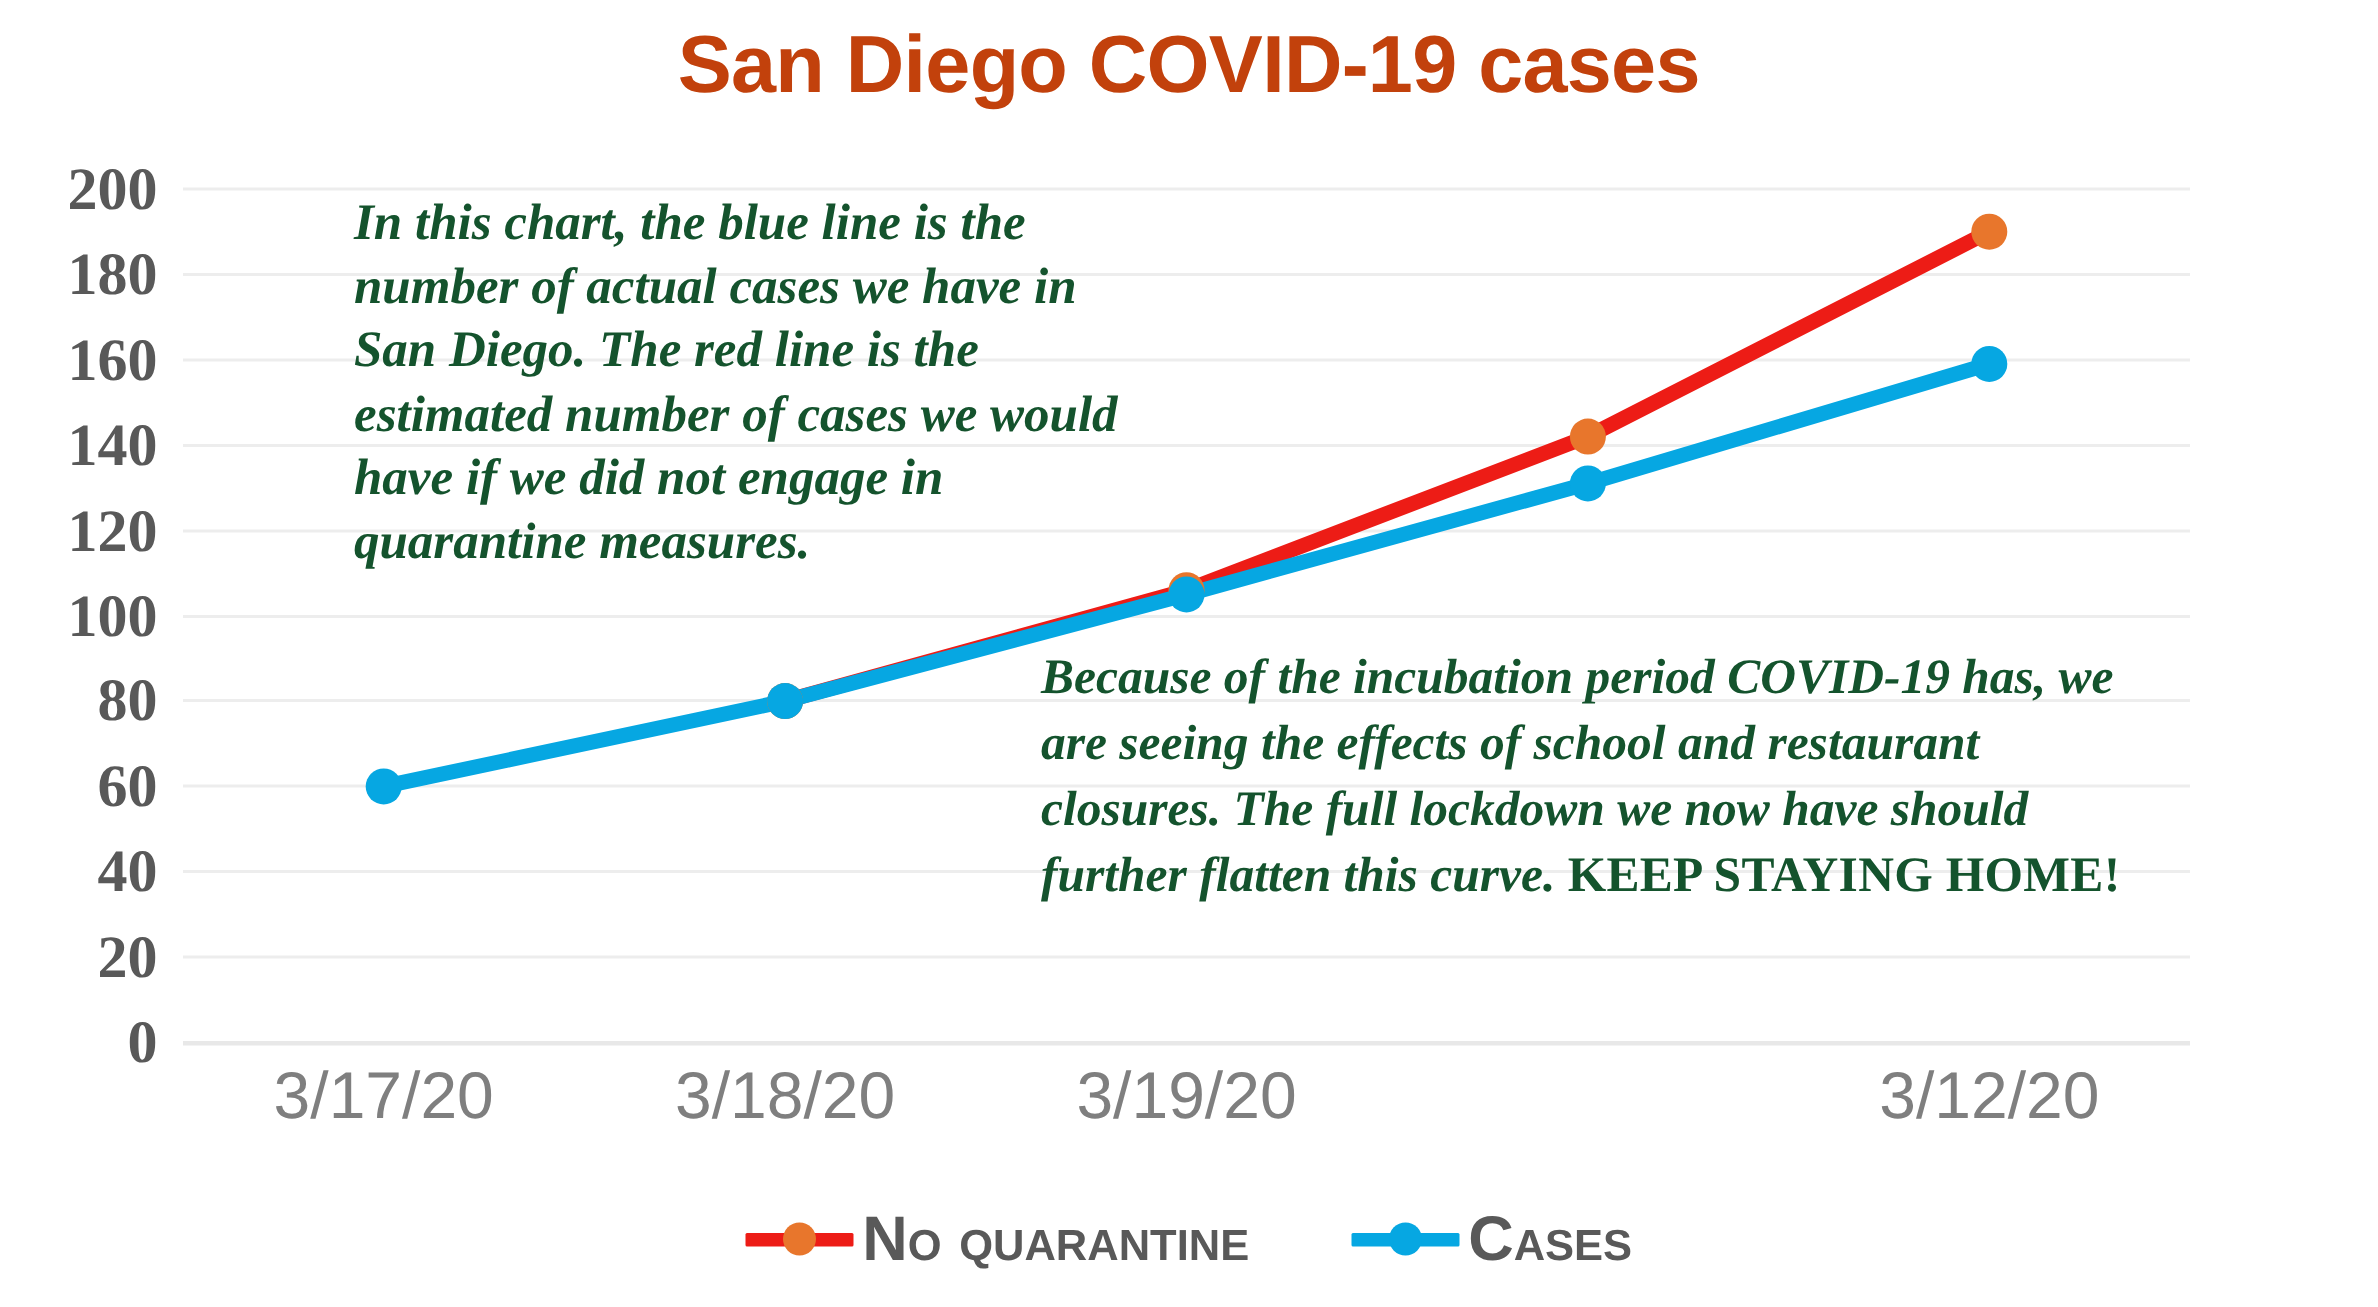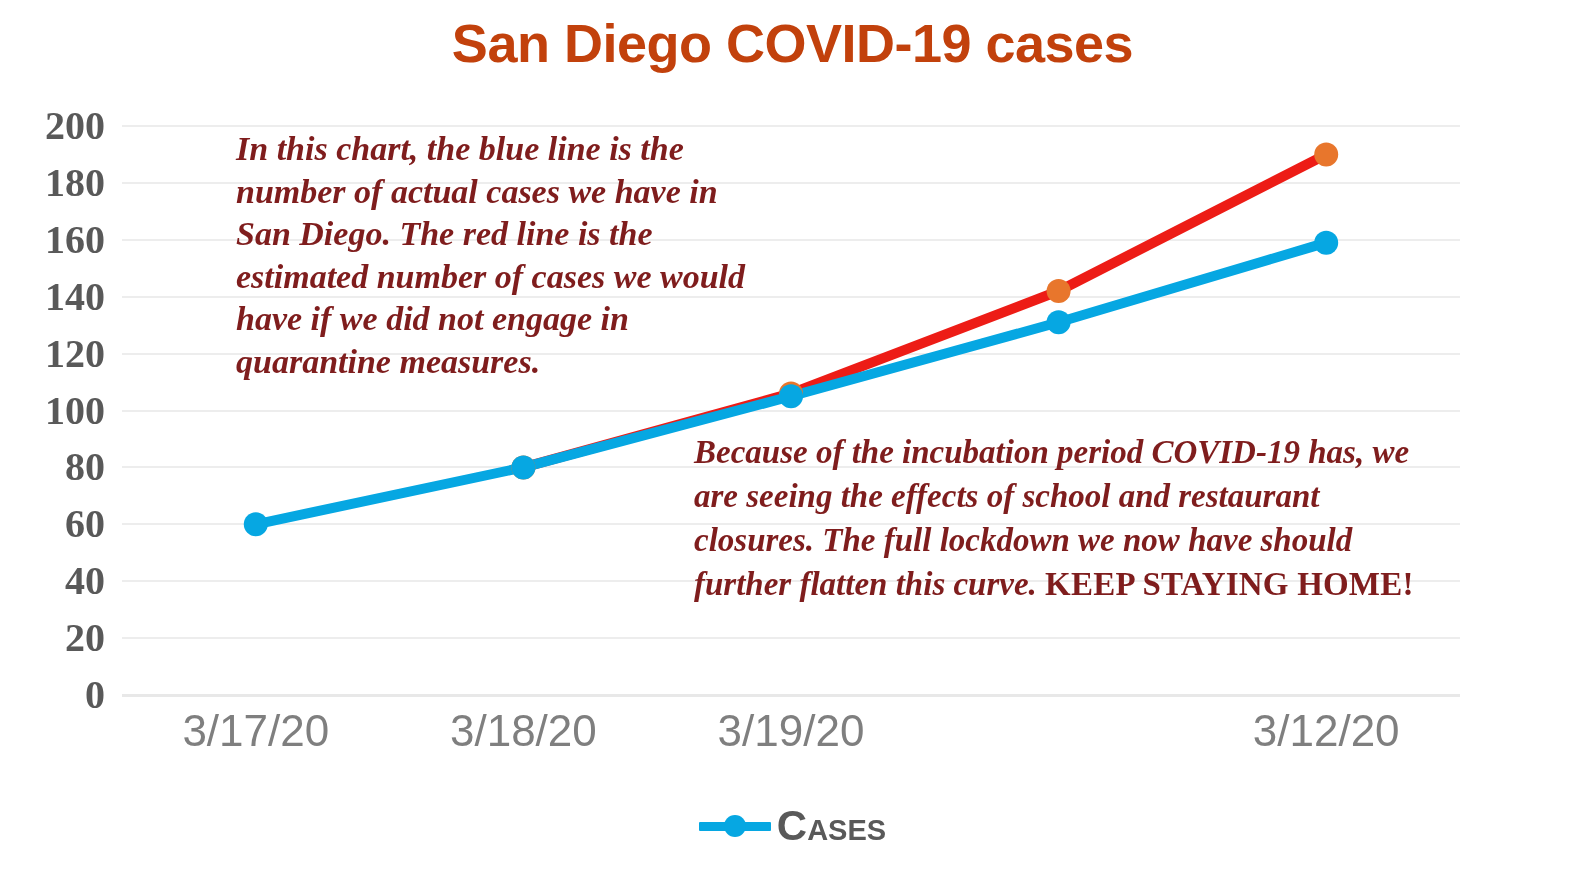--- a/index.html
+++ b/index.html
@@ -99,21 +99,21 @@
     left: 0;
     top: 0;
     width: 1338px;
     height: 569px;
     overflow: visible;
   }
 
   
   .annotation {
     position: absolute;
-    color: #7f1d1d;
+    color: #14532d;
     font-weight: bold;
     font-style: italic;
   }
   #annotation-left {
     left: 236px;
     top: 128px;
     width: 510px;
     font-family: "Liberation Serif", serif;
     font-size: 34px;
     line-height: 42.5px;
@@ -237,18 +237,25 @@
     <div class="x-tick" style="left: 1204.2px;">3/12/20</div>
   </div>
 
 <div id="annotation-left" class="annotation">In this chart, the blue line is the number of actual cases we have in San Diego. The red line is the estimated number of cases we would have if we did not engage in quarantine measures.</div>
 
 <div id="annotation-right" class="annotation"><span>Because of the incubation period COVID-19 has, we are seeing the effects of school and restaurant closures. The full lockdown we now have should further flatten this curve. </span><span class="shout">KEEP STAYING HOME!</span></div>
 
 <div id="legend">
     <div class="legend-item">
       <span class="legend-swatch">
+        <span class="swatch-line" style="background: rgb(237, 28, 22);"></span>
+        <span class="swatch-dot" style="background: rgb(232, 118, 44);"></span>
+      </span>
+      <span class="legend-label">No quarantine</span>
+    </div>
+    <div class="legend-item">
+      <span class="legend-swatch">
         <span class="swatch-line" style="background: rgb(6, 167, 226);"></span>
         <span class="swatch-dot" style="background: rgb(6, 167, 226);"></span>
       </span>
       <span class="legend-label">Cases</span>
     </div>
   </div>
 
 </body></html>

